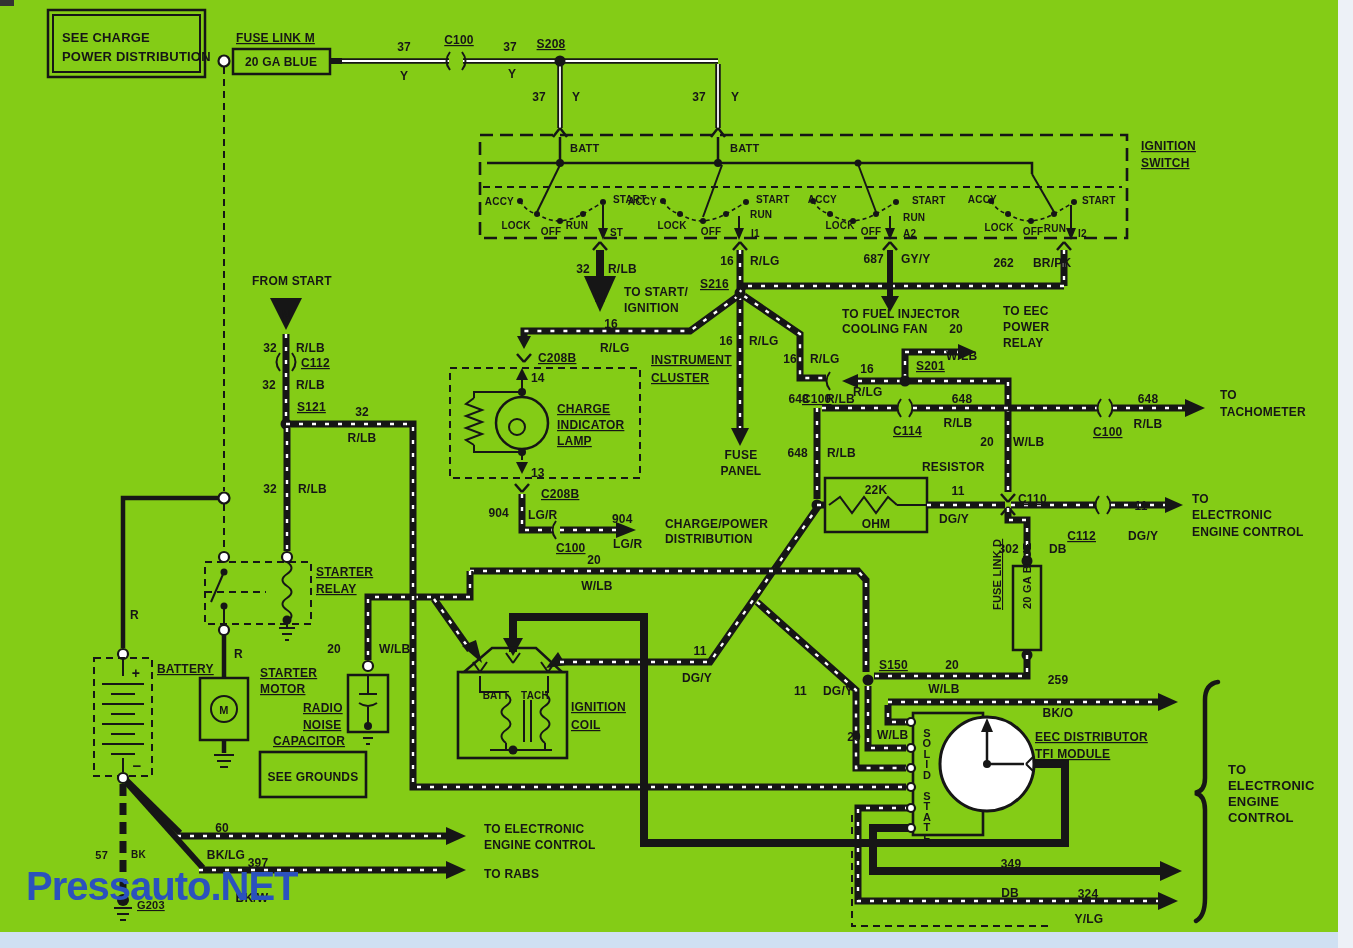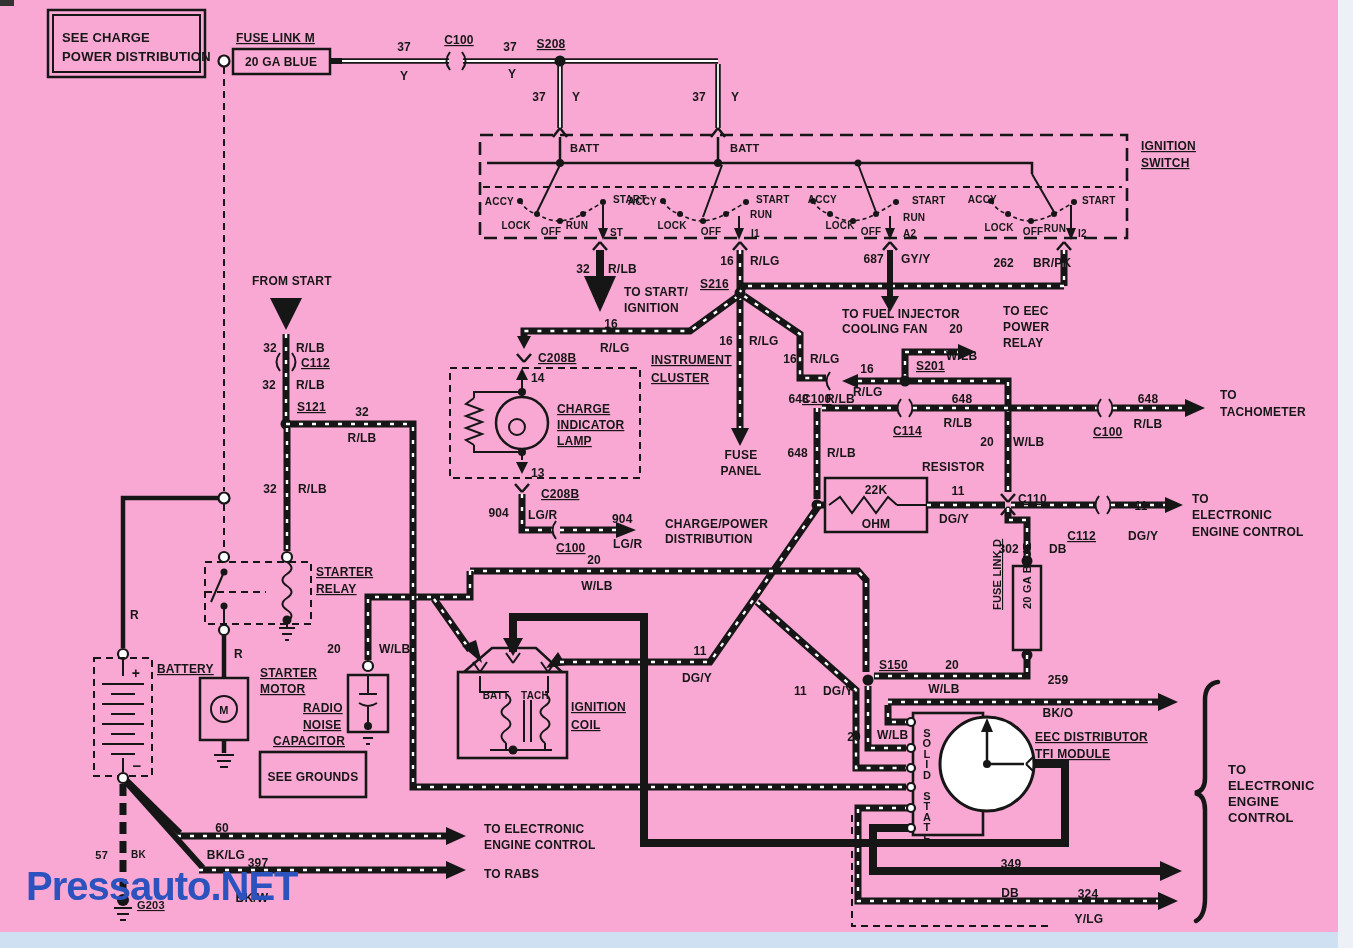--- a/index.html
+++ b/index.html
@@ -1,16 +1,16 @@
 <!DOCTYPE html>
 <html><head>
 <meta charset="utf-8">
 <style>
   html,body{margin:0;padding:0;background:#fff;}
-  .stage{position:relative;width:1353px;height:948px;background:#f9a8d4;overflow:hidden;
+  .stage{position:relative;width:1353px;height:948px;background:#84cc16;overflow:hidden;
          font-family:"Liberation Sans",sans-serif;}
   svg{position:absolute;left:0;top:0;}
   svg text{font-family:"Liberation Sans",sans-serif;font-weight:700;fill:#161616;letter-spacing:.2px;}
   .w2{stroke:#161616;stroke-width:2;fill:none}
   .w25{stroke:#161616;stroke-width:2.5;fill:none}
   .bk4{stroke:#161616;stroke-width:4.5;fill:none}
   .bk6{stroke:#161616;stroke-width:6;fill:none}
   .bk8{stroke:#161616;stroke-width:8;fill:none}
   .hatch{stroke:#161616;stroke-width:7;fill:none}
   .hatchw{stroke:#ffffff;stroke-width:2.4;fill:none;stroke-dasharray:4 9}

